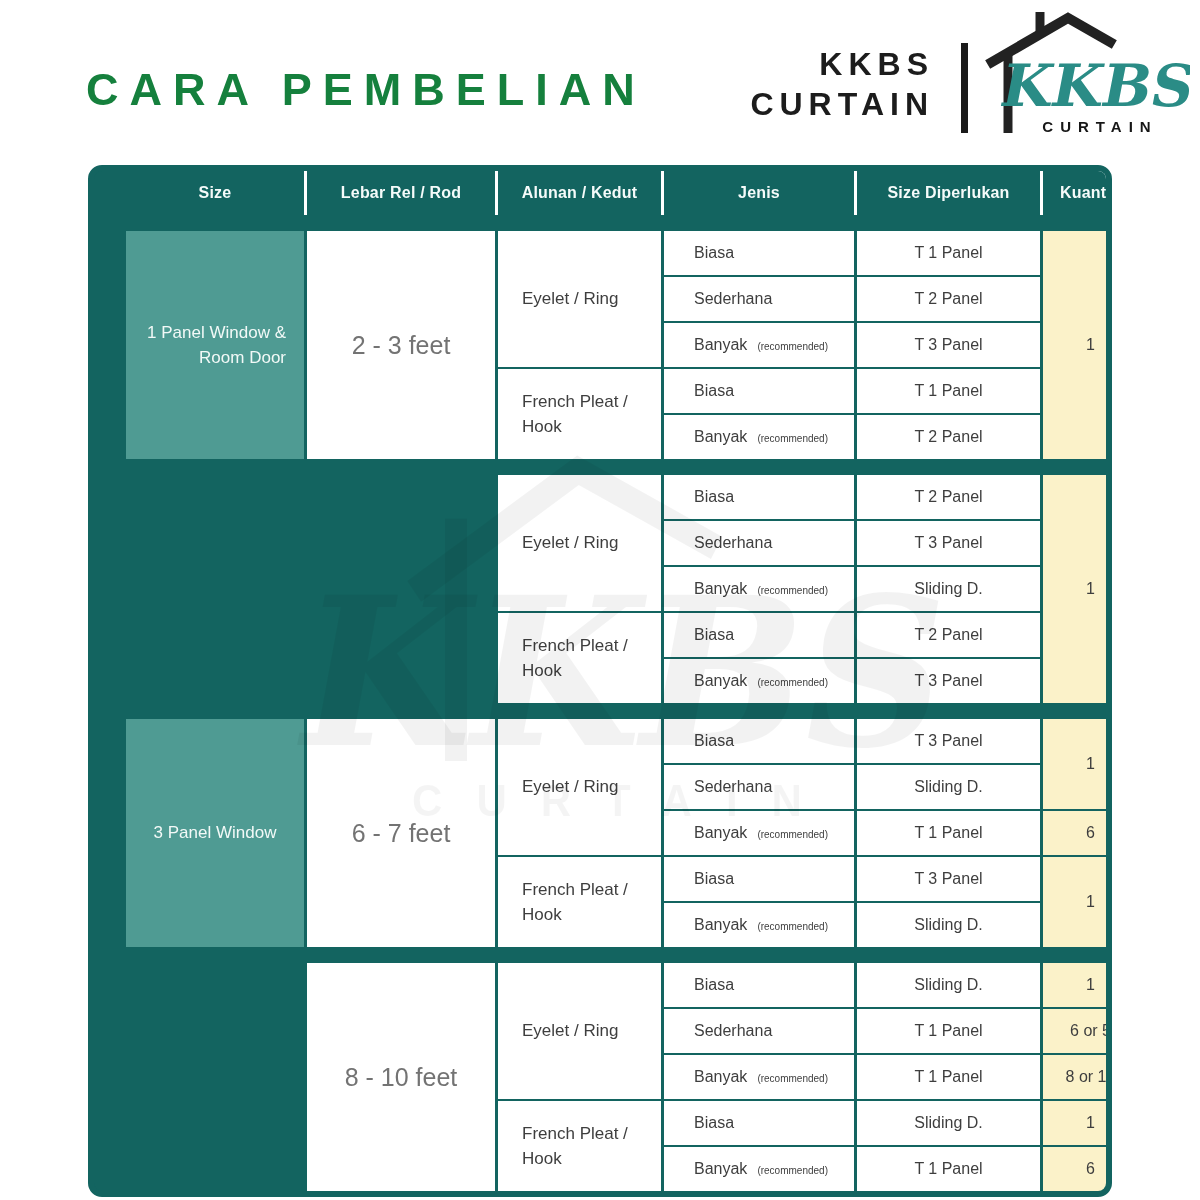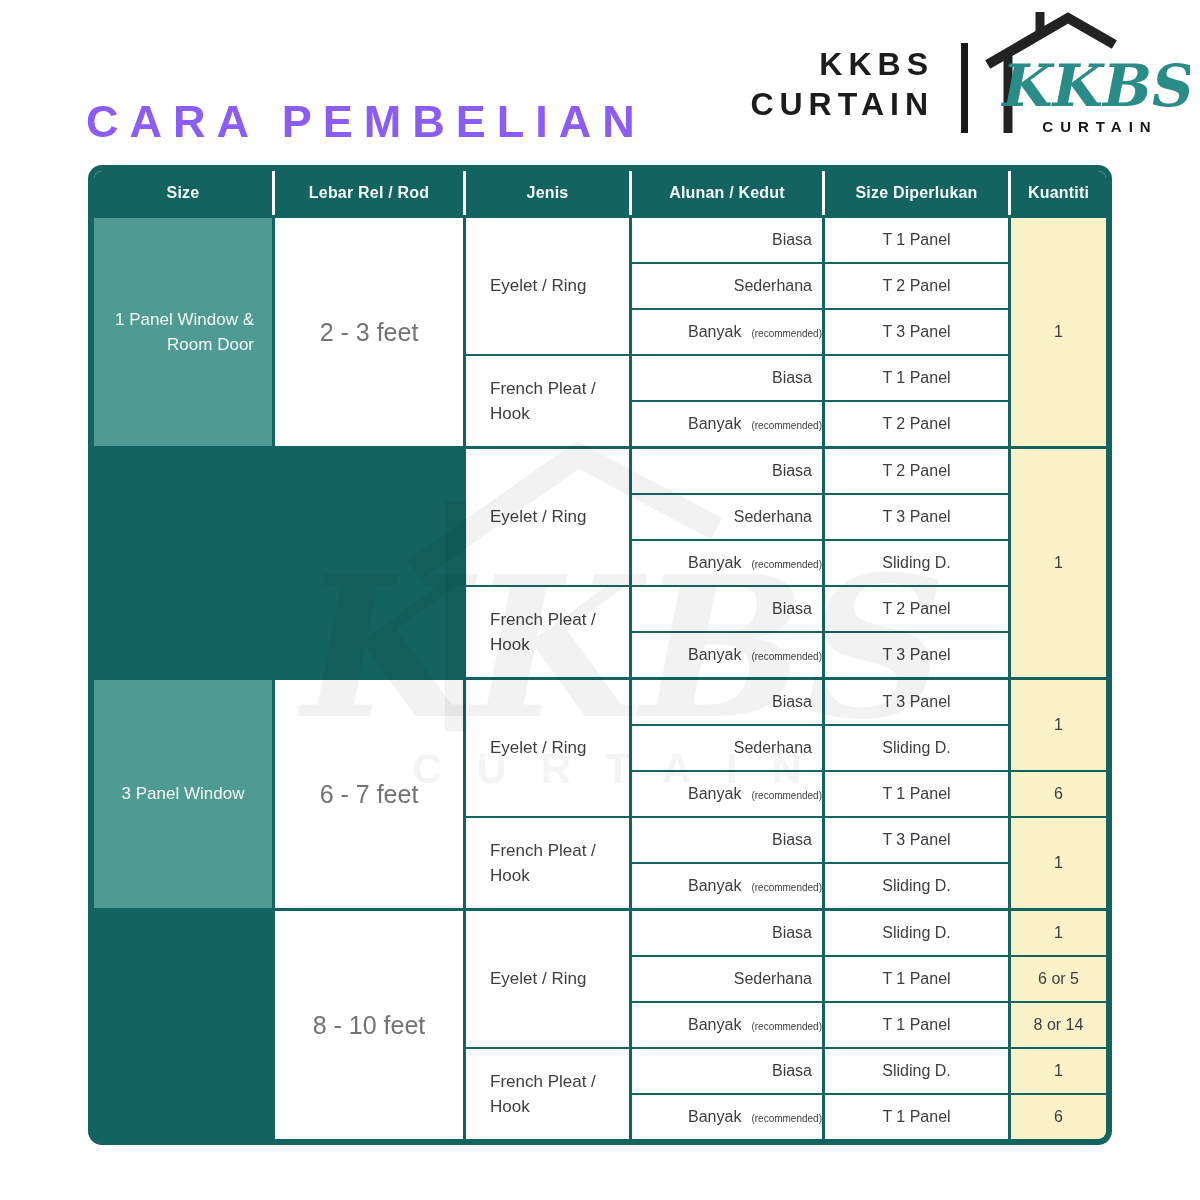--- a/index.html
+++ b/index.html
@@ -4,39 +4,39 @@
 <style>
   * { margin:0; padding:0; box-sizing:border-box; }
   html,body { background:#fff; }
   .page {
     position:relative; width:1200px; height:1200px; background:#ffffff;
     overflow:hidden; font-family:"Liberation Sans", sans-serif; color:#3e3e3e;
   }
 
   
   .page-title{
-    position:absolute; left:86px; top:96px;
-    font-size:45px; font-weight:bold; letter-spacing:11px; color:#8b5cf6;
+    position:absolute; left:86px; top:64px;
+    font-size:45px; font-weight:bold; letter-spacing:11px; color:#15803d;
     white-space:nowrap;
   }
   .brand-wordmark{
     position:absolute; left:722px; top:44px; width:212px;
     text-align:right; font-weight:bold; font-size:32px; letter-spacing:6px;
     line-height:40px; color:#1c1c1c; white-space:nowrap;
   }
   .brand-divider{
     position:absolute; left:961px; top:43px; width:7px; height:90px; background:#1a1a1a;
   }
   .brand-emblem{ position:absolute; left:980px; top:6px; }
 
   
   .tbl{
     position:absolute; left:88px; top:165px; width:1024px;
     border:6px solid #136460; border-radius:14px; overflow:hidden;
-    background:#136460; display:flex; flex-direction:column; gap:3px;
+    background:#136460; display:flex; flex-direction:column; gap:16px;padding-left:32px;
   }
   .thead{
     display:grid; grid-template-columns:178px 188px 163px 190px 183px 95px;
     column-gap:3px; background:#ffffff; height:44px;
   }
   .th{
     background:#136460; color:#f5fbfa; display:flex; align-items:center;
     justify-content:center; font-size:16px; font-weight:bold; letter-spacing:.2px;
   }
   .group{
@@ -52,21 +52,21 @@
   .r1{grid-row-start:1}.r2{grid-row-start:2}.r3{grid-row-start:3}
   .r4{grid-row-start:4}.r5{grid-row-start:5}
   .s2{grid-row-end:span 2}.s3{grid-row-end:span 3}.s5{grid-row-end:span 5}
 
   .size{
     background:#4f9b93; color:#f2f9f7; text-align:right;
     padding:0 18px; line-height:1.5; font-size:17px;
   }
   .lebar{ font-size:25px; color:#737373; }
   .jenis{ justify-content:flex-start; padding-left:24px; font-size:17px; line-height:1.5; }
-  .alunan{ justify-content:flex-end; padding-left:30px; }
+  .alunan{ justify-content:flex-start; padding-left:30px; }
   .alunan .note{ font-size:10px; margin-left:10px; position:relative; top:1px; }
   .kuan{ background:#fbf2c9; }
 
   .watermark{
     position:absolute; left:0; top:0; width:100%; height:100%;
     pointer-events:none; z-index:5;
   }
 </style>
 </head>
 <body>
@@ -88,22 +88,22 @@
     <line x1="28" y1="48" x2="28" y2="127" stroke="#222222" stroke-width="9"></line>
     <text x="118" y="100" text-anchor="middle" font-family="DejaVu Serif, serif" font-style="italic" font-weight="bold" font-size="58" fill="#2a8c86">KKBS</text>
     <text x="120" y="126" text-anchor="middle" font-family="Liberation Sans, sans-serif" font-weight="bold" font-size="15" letter-spacing="7" fill="#161616">CURTAIN</text>
   </svg>
 
   <div class="tbl">
 
     <div class="thead">
       <div class="th">Size</div>
       <div class="th">Lebar Rel / Rod</div>
+      <div class="th">Alunan / Kedut</div>
       <div class="th">Jenis</div>
-      <div class="th">Alunan / Kedut</div>
       <div class="th">Size Diperlukan</div>
       <div class="th">Kuantiti</div>
     </div>
 
     <section class="group">
       <div class="cell size c1 r1 s5">1 Panel Window &amp; Room Door</div>
       <div class="cell lebar c2 r1 s5">2 - 3 feet</div>
       <div class="cell jenis c3 r1 s3">Eyelet / Ring</div>
       <div class="cell jenis c3 r4 s2">French Pleat / Hook</div>
       <div class="cell alunan c4 r1">

